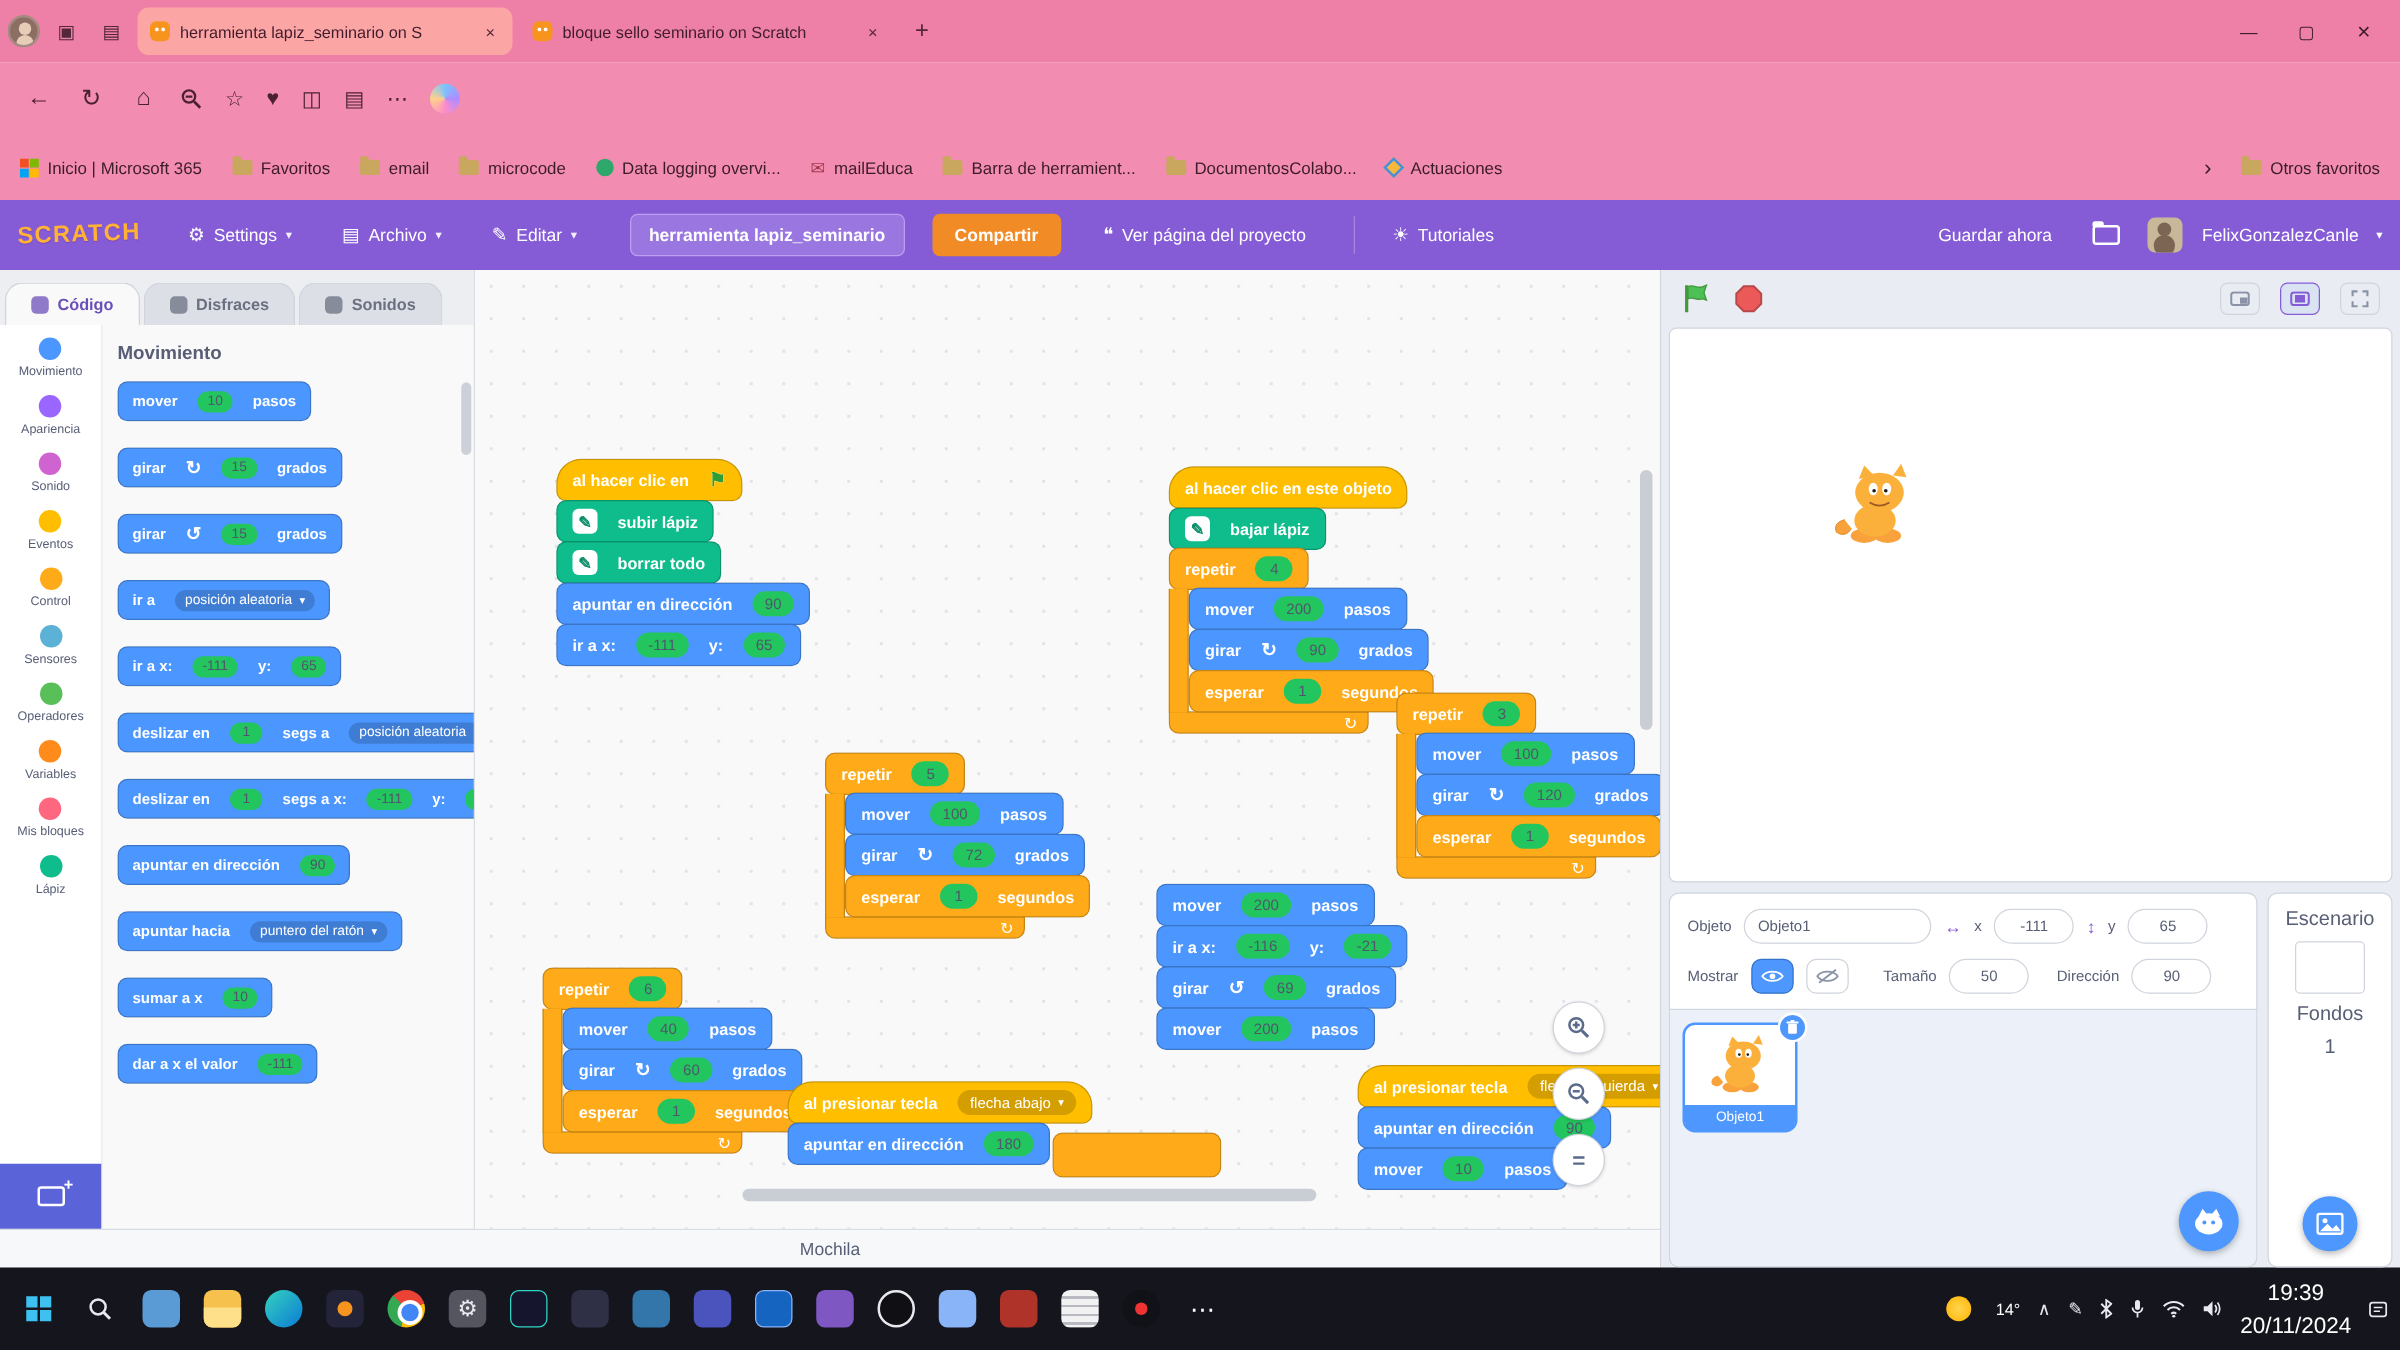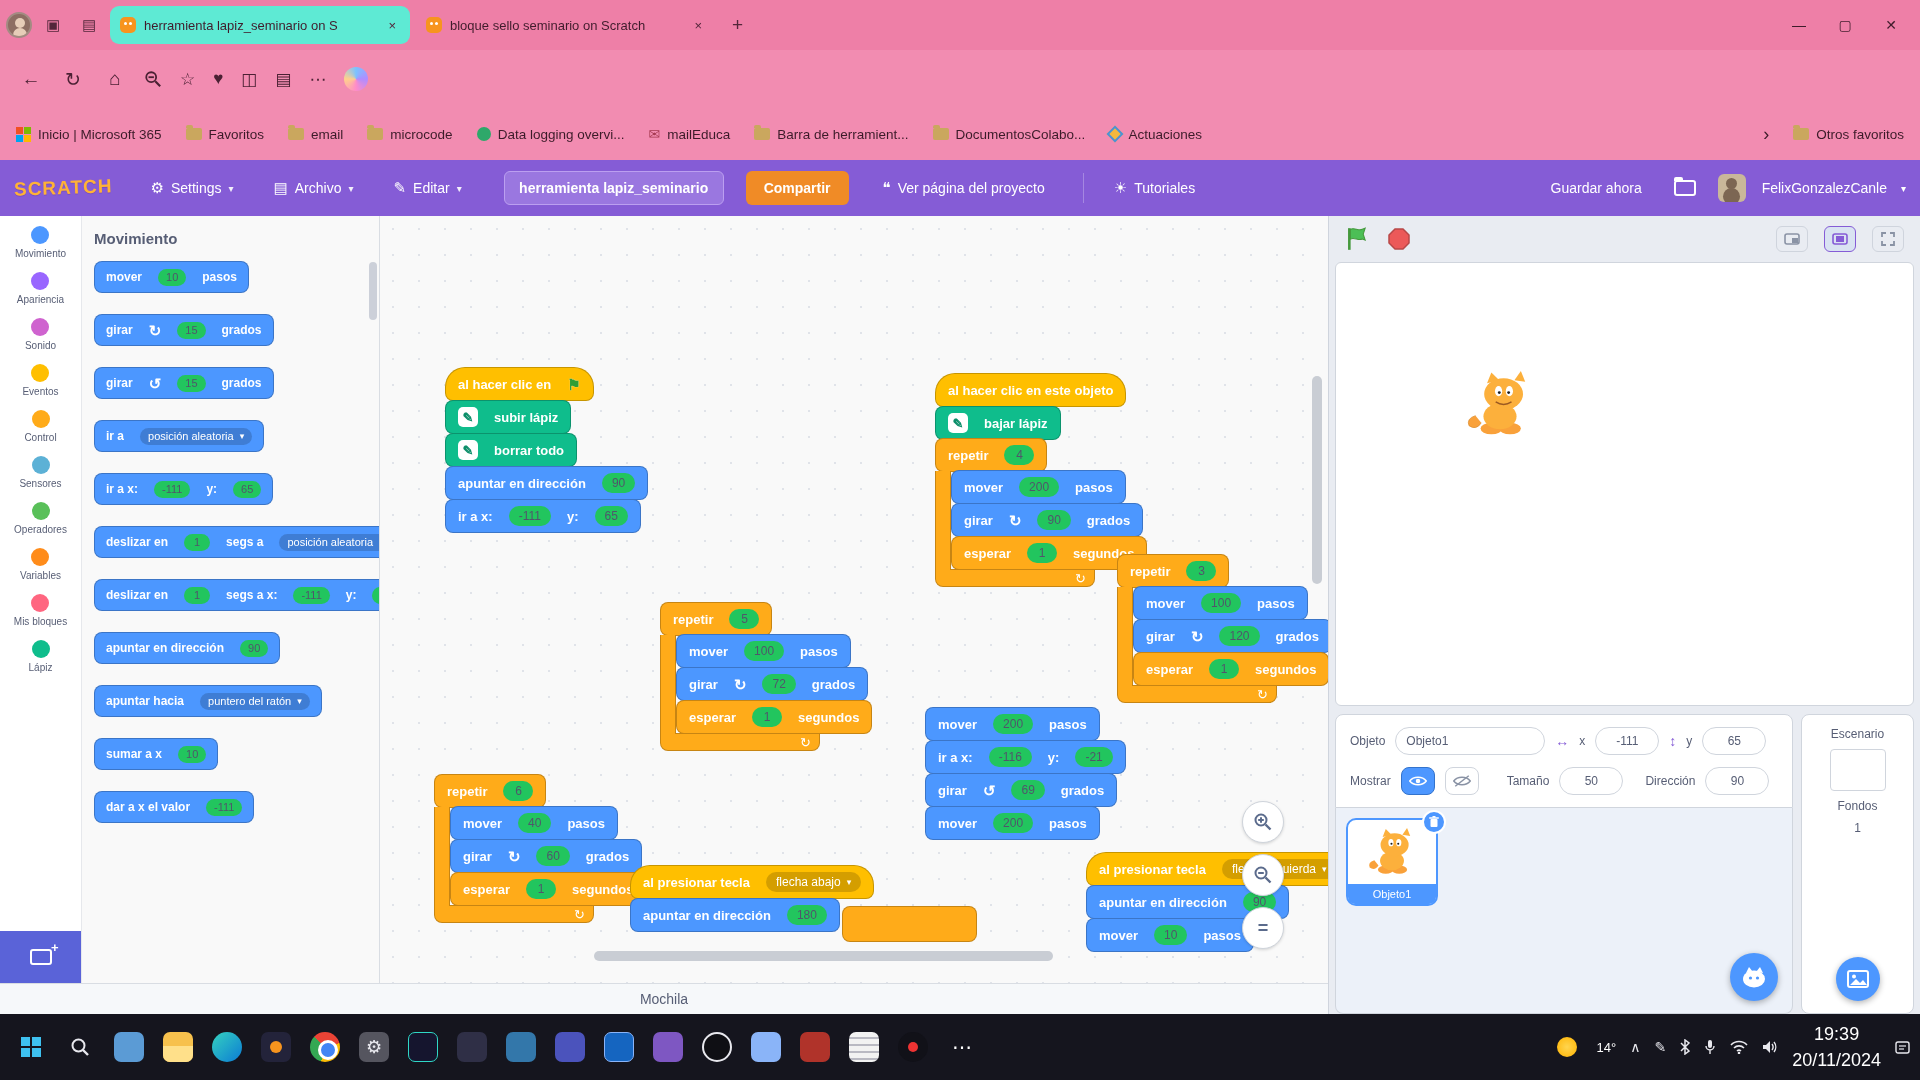--- a/index.html
+++ b/index.html
@@ -6,21 +6,21 @@
   html,body{width:1920px;height:1080px;overflow:hidden;}
   body{font-family:"Liberation Sans",sans-serif;background:#e9ecf2;}
   .screen{width:1920px;height:1080px;display:flex;flex-direction:column;}
 
   
   .tabbar{height:50px;background:#ee7fa7;display:flex;align-items:center;padding:0 6px;gap:6px;}
   .avatar{width:26px;height:26px;border-radius:50%;background:#8d6e63;border:2px solid #fff3;position:relative;overflow:hidden;}
   .avatar::after{content:"";position:absolute;left:7px;top:4px;width:10px;height:10px;border-radius:50%;background:#e6cdb8;box-shadow:0 12px 0 2px #e6cdb8;}
   .tb-glyph{width:30px;height:30px;display:flex;align-items:center;justify-content:center;color:#53263a;font-size:15px;border-radius:6px;}
   .tab{width:300px;height:38px;border-radius:9px;display:flex;align-items:center;gap:8px;padding:0 10px;color:#401c2c;font-size:13px;}
-  .tab.active{background:#5eead4;}
+  .tab.active{background:#fca5a5;}
   .tab .title{flex:1;white-space:nowrap;overflow:hidden;}
   .favicon{width:16px;height:16px;border-radius:5px;background:#f7941e;flex:0 0 auto;position:relative;}
   .favicon::after{content:"";position:absolute;left:4px;top:5px;width:3px;height:3px;border-radius:50%;background:#fff;box-shadow:5px 0 0 #fff;}
   .tabclose{font-size:13px;color:#53263a;padding:2px 4px;}
   .newtab{font-size:19px;color:#53263a;padding:0 10px;}
   .wincontrols{margin-left:auto;display:flex;height:50px;}
   .winbtn{width:46px;display:flex;align-items:center;justify-content:center;color:#3f1c2b;font-size:14px;}
 
   .addrbar{height:58px;background:#f28cb1;display:flex;align-items:center;padding:0 18px;gap:16px;}
   .nav-glyph{color:#4b2033;font-size:19px;width:26px;text-align:center;}
@@ -125,21 +125,21 @@
   .eyebtn{width:34px;height:28px;border-radius:8px;border:1px solid #d0d5dd;display:flex;align-items:center;justify-content:center;background:#fff;}
   .eyebtn.active{background:#4d97ff;border-color:#3373cc;}
   .spritelist{flex:1;background:#ecf1f9;border:1px solid #d0d5dd;border-top:none;border-radius:0 0 8px 8px;position:relative;padding:10px;}
   .spritecard{width:92px;background:#fff;border:2px solid #4d97ff;border-radius:10px;position:relative;}
   .spritethumb{height:64px;display:flex;align-items:center;justify-content:center;}
   .spritename{background:#4d97ff;color:#fff;font-size:11px;text-align:center;padding:4px 2px;border-radius:0 0 7px 7px;}
   .delbadge{position:absolute;top:-10px;right:-10px;width:24px;height:24px;border-radius:50%;background:#4d97ff;border:2px solid #fff;display:flex;align-items:center;justify-content:center;}
   .roundadd{width:48px;height:48px;border-radius:50%;background:#4d97ff;box-shadow:0 2px 6px rgba(0,0,0,.3);display:flex;align-items:center;justify-content:center;position:absolute;}
   .addsprite{right:14px;bottom:12px;}
   .addbackdrop{left:50%;transform:translateX(-50%);bottom:12px;width:44px;height:44px;}
-  .stagecol{width:113px;background:#fff;border:1px solid #d0d5dd;border-radius:8px;display:flex;flex-direction:column;align-items:center;padding:12px 8px;gap:8px;font-size:12px;color:#575e75;position:relative;}
+  .stagecol{width:100px;background:#fff;border:1px solid #d0d5dd;border-radius:8px;display:flex;flex-direction:column;align-items:center;padding:12px 8px;gap:8px;font-size:16px;color:#575e75;position:relative;}
   .bthumb{width:56px;height:42px;border:1px solid #d0d5dd;border-radius:4px;background:#fff;}
 
   
   .taskbar{height:66px;background:#15151e;display:flex;align-items:center;padding:0 10px;color:#fff;}
   .tk{width:42px;height:42px;border-radius:7px;margin-right:7px;display:flex;align-items:center;justify-content:center;position:relative;flex:0 0 auto;}
   .winlogo{display:grid;grid-template-columns:9px 9px;grid-gap:2px;}
   .winlogo span{width:9px;height:9px;background:#3ec1f0;display:block;}
   .tkshape{width:30px;height:30px;border-radius:7px;}
   [data-app="task-view"] .tkshape{background:#5b9bd5;}
   [data-app="file-explorer"] .tkshape{background:#f7c14d;position:relative;}
@@ -301,20 +301,34 @@
     <span class="hfolder"></span>
     <span class="havatar"></span>
     <span>FelixGonzalezCanle</span>
     <span class="car" style="font-size:10px;margin-left:6px;">▾</span>
   </div>
 
   <div class="main">
     <div class="workspace">
       <div class="ws-top">
         <div class="leftpanel">
+          <div class="edtabs">
+            <span class="edtab active">
+                <span class="tabdot"></span>
+                <span>Código</span>
+              </span>
+            <span class="edtab">
+                <span class="tabdot"></span>
+                <span>Disfraces</span>
+              </span>
+            <span class="edtab">
+                <span class="tabdot"></span>
+                <span>Sonidos</span>
+              </span>
+          </div>
           <div class="pal-row">
             <div class="cats" id="catlist">
               <div class="cat">
                   <span class="dot" style="background: rgb(76, 151, 255);"></span>
                   <span>Movimiento</span>
                 </div>
                 <div class="cat">
                   <span class="dot" style="background: rgb(153, 102, 255);"></span>
                   <span>Apariencia</span>
                 </div>

